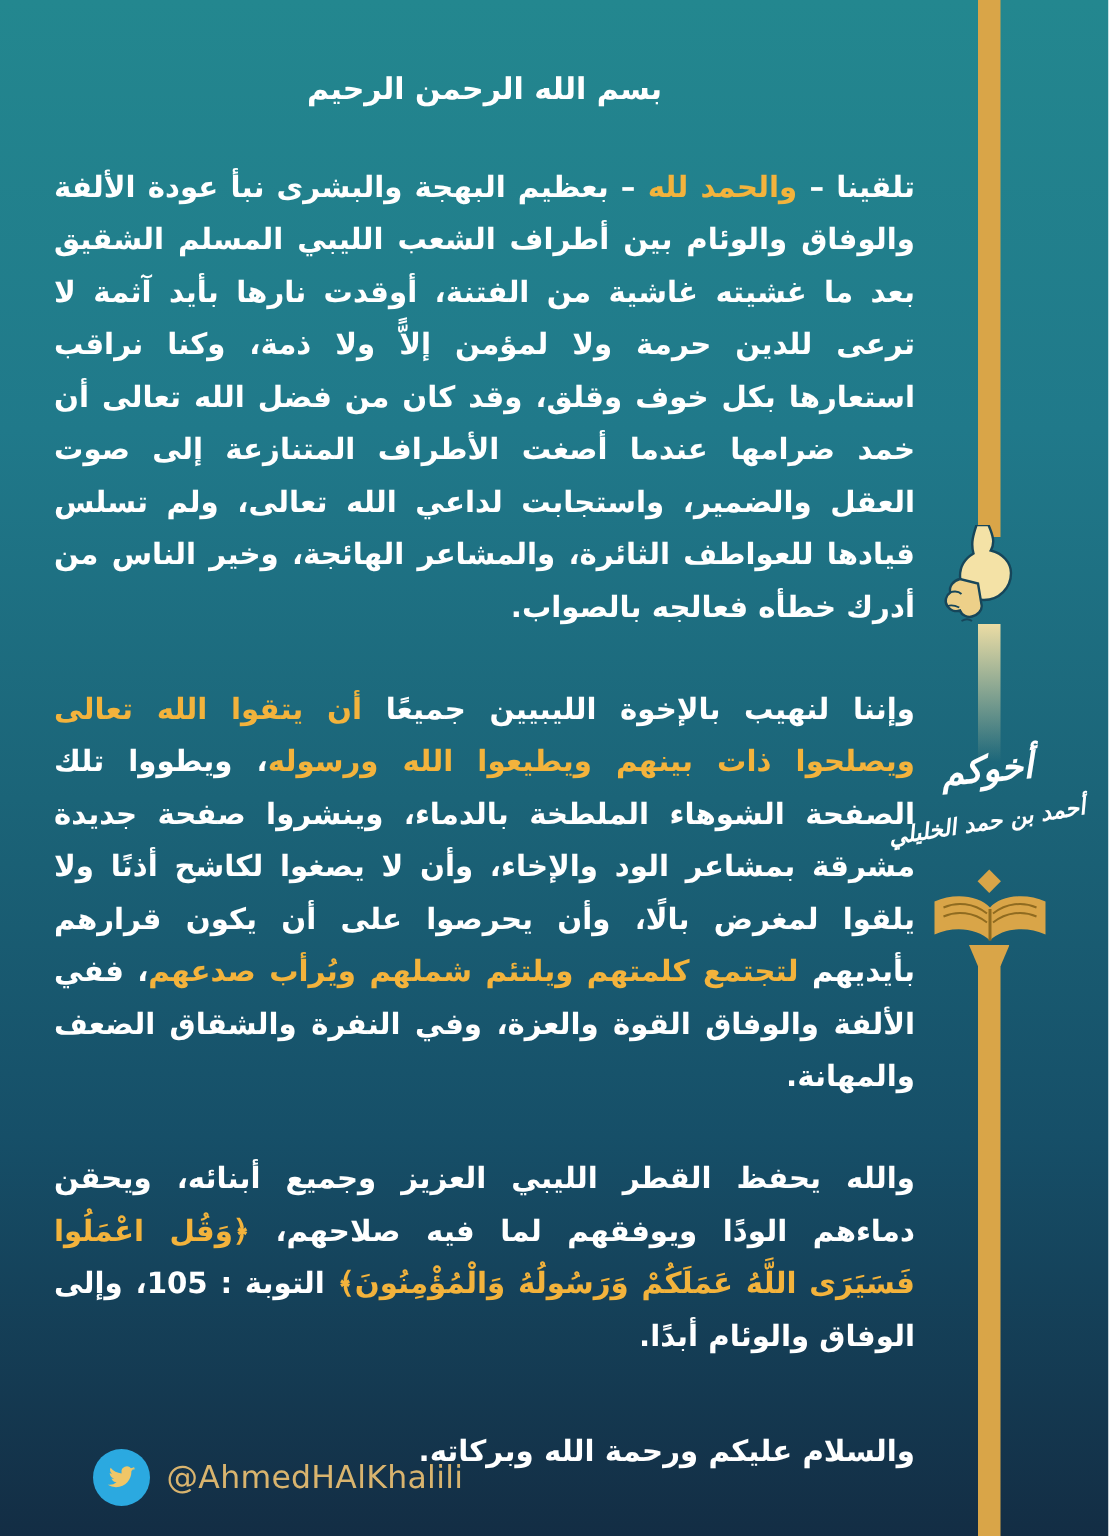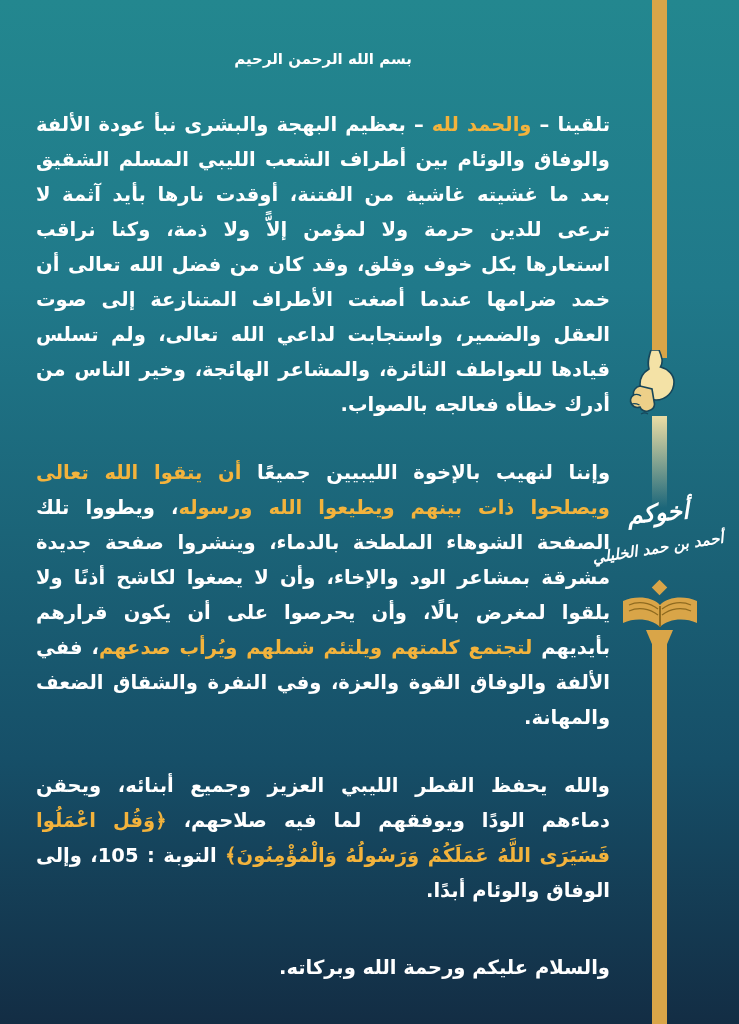--- a/index.html
+++ b/index.html
@@ -15,21 +15,21 @@
     position:absolute;top:42px;left:36px;right:129px;
     direction:rtl;
     color:#ffffff;
     font-weight:bold;
     font-size:19.5px;
     line-height:35px;
     text-align:justify;
   }
   .basmala{
     text-align:center;
-    font-size:15px;
+    font-size:20px;
     margin:0 0 30px 0;
   }
   .content p{margin:0 0 33px 0;}
   .content .hl{color:#F3B33C;}
   .closing{
     text-align:right;
     margin-top:42px;
   }
   
   .ribbon-top{
@@ -128,15 +128,23 @@
   <div class="ribbon-bottom"></div>
 
   <div class="content">
     <div class="basmala">بسم الله الرحمن الرحيم</div>
     <p><span>تلقينا – </span><span class="hl">والحمد لله</span><span> – بعظيم البهجة والبشرى نبأ عودة الألفة والوفاق والوئام بين أطراف الشعب الليبي المسلم الشقيق بعد ما غشيته غاشية من الفتنة، أوقدت نارها بأيد آثمة لا ترعى للدين حرمة ولا لمؤمن إلاًّ ولا ذمة، وكنا نراقب استعارها بكل خوف وقلق، وقد كان من فضل الله تعالى أن خمد ضرامها عندما أصغت الأطراف المتنازعة إلى صوت العقل والضمير، واستجابت لداعي الله تعالى، ولم تسلس قيادها للعواطف الثائرة، والمشاعر الهائجة، وخير الناس من أدرك خطأه فعالجه بالصواب.</span></p>
     <p><span>وإننا لنهيب بالإخوة الليبيين جميعًا </span><span class="hl">أن يتقوا الله تعالى ويصلحوا ذات بينهم ويطيعوا الله ورسوله</span><span>، ويطووا تلك الصفحة الشوهاء الملطخة بالدماء، وينشروا صفحة جديدة مشرقة بمشاعر الود والإخاء، وأن لا يصغوا لكاشح أذنًا ولا يلقوا لمغرض بالًا، وأن يحرصوا على أن يكون قرارهم بأيديهم </span><span class="hl">لتجتمع كلمتهم ويلتئم شملهم ويُرأب صدعهم</span><span>، ففي الألفة والوفاق القوة والعزة، وفي النفرة والشقاق الضعف والمهانة.</span></p>
     <p><span>والله يحفظ القطر الليبي العزيز وجميع أبنائه، ويحقن دماءهم الودًا ويوفقهم لما فيه صلاحهم، </span><span class="hl">﴿وَقُل اعْمَلُوا فَسَيَرَى اللَّهُ عَمَلَكُمْ وَرَسُولُهُ وَالْمُؤْمِنُونَ﴾</span><span> التوبة : 105، وإلى الوفاق والوئام أبدًا.</span></p>
     <div class="closing">والسلام عليكم ورحمة الله وبركاته.</div>
   </div>
 
+  <div class="footer-twitter">
+    <div class="tw-circle">
+      <svg width="22" height="22" viewBox="0 0 24 24">
+        <path d="M22 5.8c-.7.3-1.5.6-2.3.7.8-.5 1.4-1.3 1.7-2.2-.8.5-1.6.8-2.5 1A3.9 3.9 0 0 0 12 8.1c0 .3 0 .6.1.9-3.2-.2-6.1-1.7-8-4.1-.9 1.5-.4 3.4 1 4.4-.6 0-1.2-.2-1.7-.5 0 1.9 1.3 3.5 3.1 3.9-.6.2-1.2.2-1.8.1.5 1.6 2 2.7 3.7 2.7A7.9 7.9 0 0 1 2 17.2a11.1 11.1 0 0 0 6 1.8c7.2 0 11.2-6 11.2-11.2v-.5c.8-.6 1.4-1.3 1.9-2z" fill="#F0C667"></path>
+      </svg>
+    </div>
+    <span class="tw-handle">@AhmedHAlKhalili</span>
+  </div>
 
 
 </div>
 
 </body></html>

